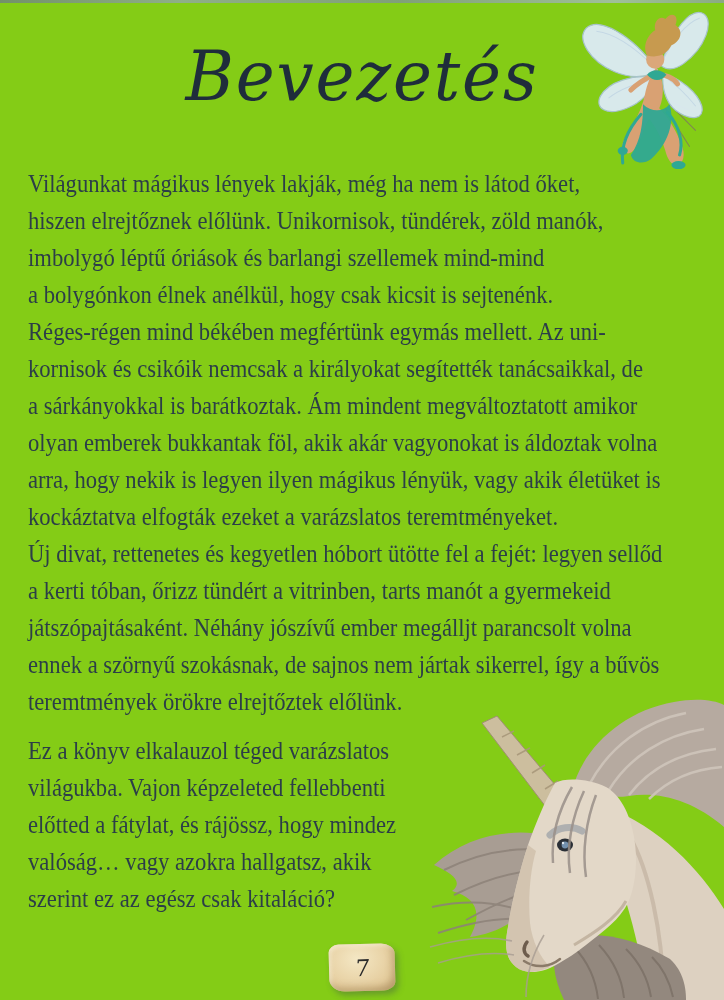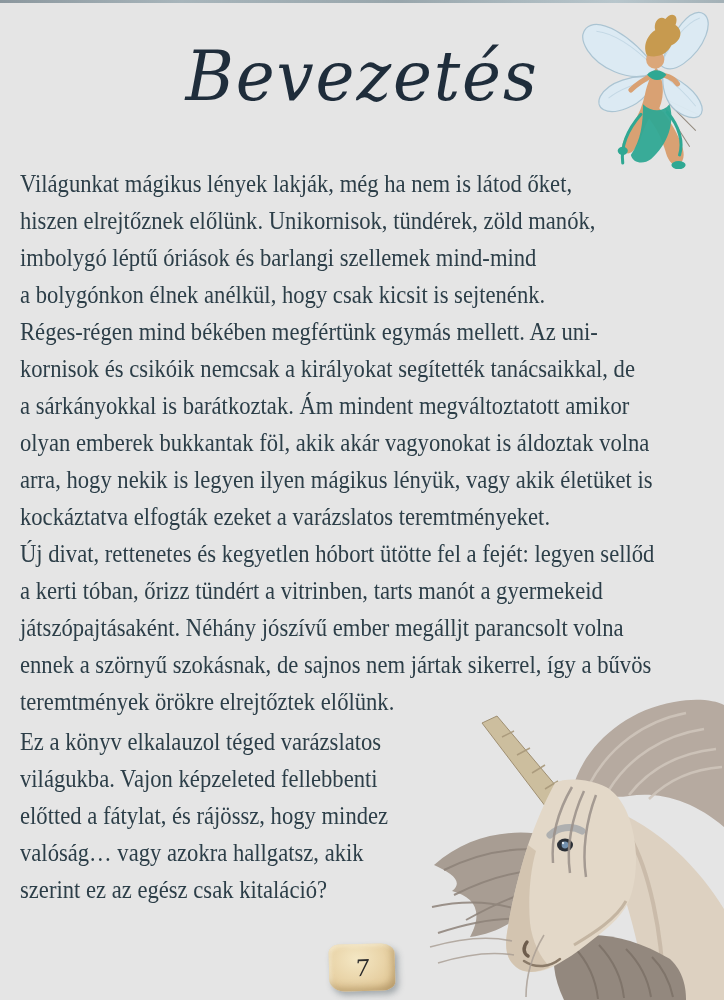--- a/index.html
+++ b/index.html
@@ -20,24 +20,24 @@
     margin:0;text-align:center;
     font-family:"DejaVu Serif","Liberation Serif",serif;
     font-style:italic;font-weight:500;
     font-size:70px;line-height:1.1;
     color:#1f2d3b;
     letter-spacing:2px;
     transform:scaleX(.94);
   }
   .fairy-wrap{position:absolute;left:570px;top:2px;width:142px;height:176px;}
   .unicorn-wrap{position:absolute;right:0;bottom:0;width:300px;height:305px;}
-  .text-block{position:absolute;left:20px;top:165px;width:680px;}
+  .text-block{position:absolute;left:28px;top:165px;width:680px;}
   .para{margin:0;}
   .para + .para{}
-  .para.continues{margin-top:3px;}
+  .para.continues{margin-top:12px;}
   .line{
     white-space:nowrap;
     font-size:26px;
     line-height:37px;height:37px;
     color:#2c3e48;
     transform:scaleX(.87);
     transform-origin:0 50%;
   }
   .plaque{
     position:absolute;left:329px;top:944px;width:66px;height:47px;
@@ -51,21 +51,21 @@
   }
   .plaque span{
     font-family:"DejaVu Serif",serif;
     font-size:23px;color:#2c2c2c;
     transform:skewX(-6deg);
   }
 </style>
 </head>
 <body>
 
-<div class="page" style="background: #e5e5e5; text-decoration: underline;">
+<div class="page" style="background: #84cc16; text-decoration: underline;">
 
   <div class="top-edge"></div>
 
   <h1 class="title" style="color: rgb(31, 45, 59);">Bevezetés</h1>
 
   <div class="fairy-wrap">
     <svg width="142" height="176" viewBox="0 0 140 172">
 
       <g stroke="#7d7264" stroke-width="1" opacity=".8">
         <path d="M96,96 L126,110" fill="none"></path>

